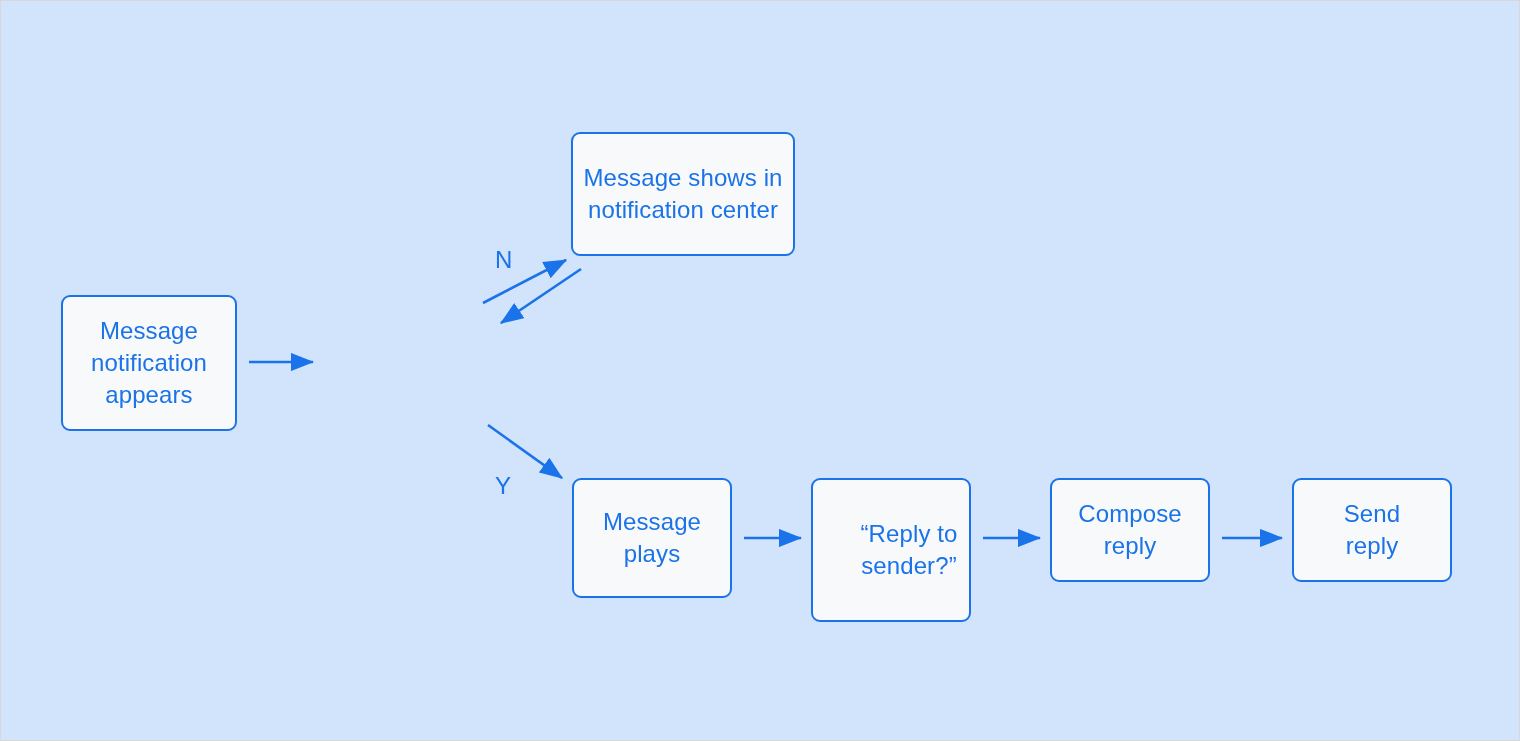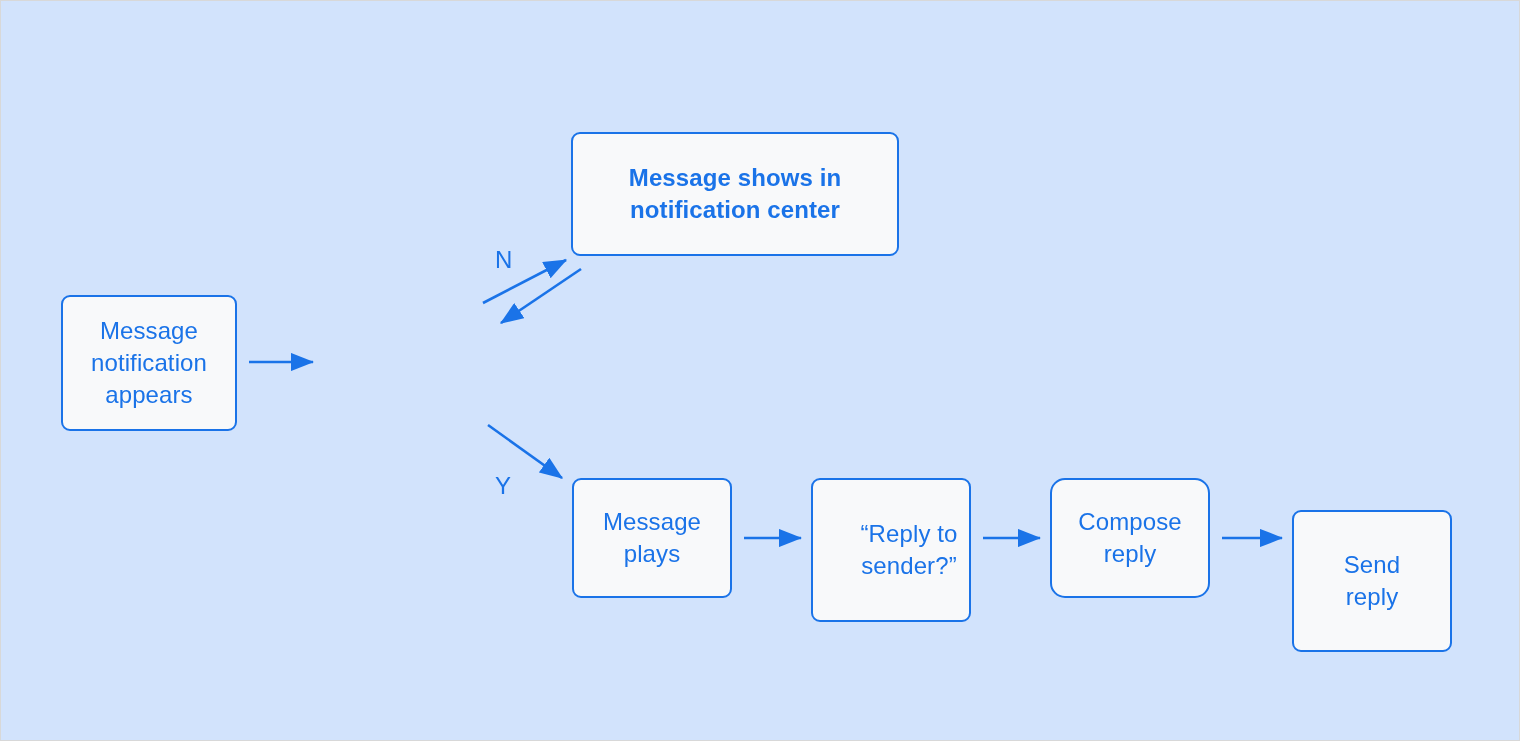--- a/index.html
+++ b/index.html
@@ -96,32 +96,32 @@
     <g>
       <line x1="1221" y1="537" x2="1281" y2="537" stroke="#1a73e8" stroke-width="2.6" marker-end="url(#arrowhead)"></line>
     </g>
   </svg>
 
   <div class="node box" style="left:60px; top:294px; width:176px; height:136px;">Message
 notification
 appears</div>
 
 
-  <div class="node box" style="left:570px; top:131px; width:328px; height:124px;font-weight:bold;">Message shows in
+  <div class="node box" style="left:570px; top:131px; width:224px; height:124px;">Message shows in
 notification center</div>
 
   <div class="node box" style="left:571px; top:477px; width:160px; height:120px;">Message
 plays</div>
 
   <div class="node box" style="left:810px; top:477px; width:160px; height:144px;padding-left:36px;">“Reply to
 sender?”</div>
 
-  <div class="node box" style="left:1049px; top:477px; width:160px; height:120px;border-radius:15px;">Compose
+  <div class="node box" style="left:1049px; top:477px; width:160px; height:104px;">Compose
 reply</div>
 
-  <div class="node box" style="left:1291px; top:477px; width:160px; height:142px;margin-top:32px;">Send
+  <div class="node box" style="left:1291px; top:477px; width:160px; height:104px;">Send
 reply</div>
 
   <div class="edge-label" style="left:494px; top:247px;">N</div>
 
   <div class="edge-label" style="left:494px; top:473px;">Y</div>
 
 </div>
 
 </body></html>

